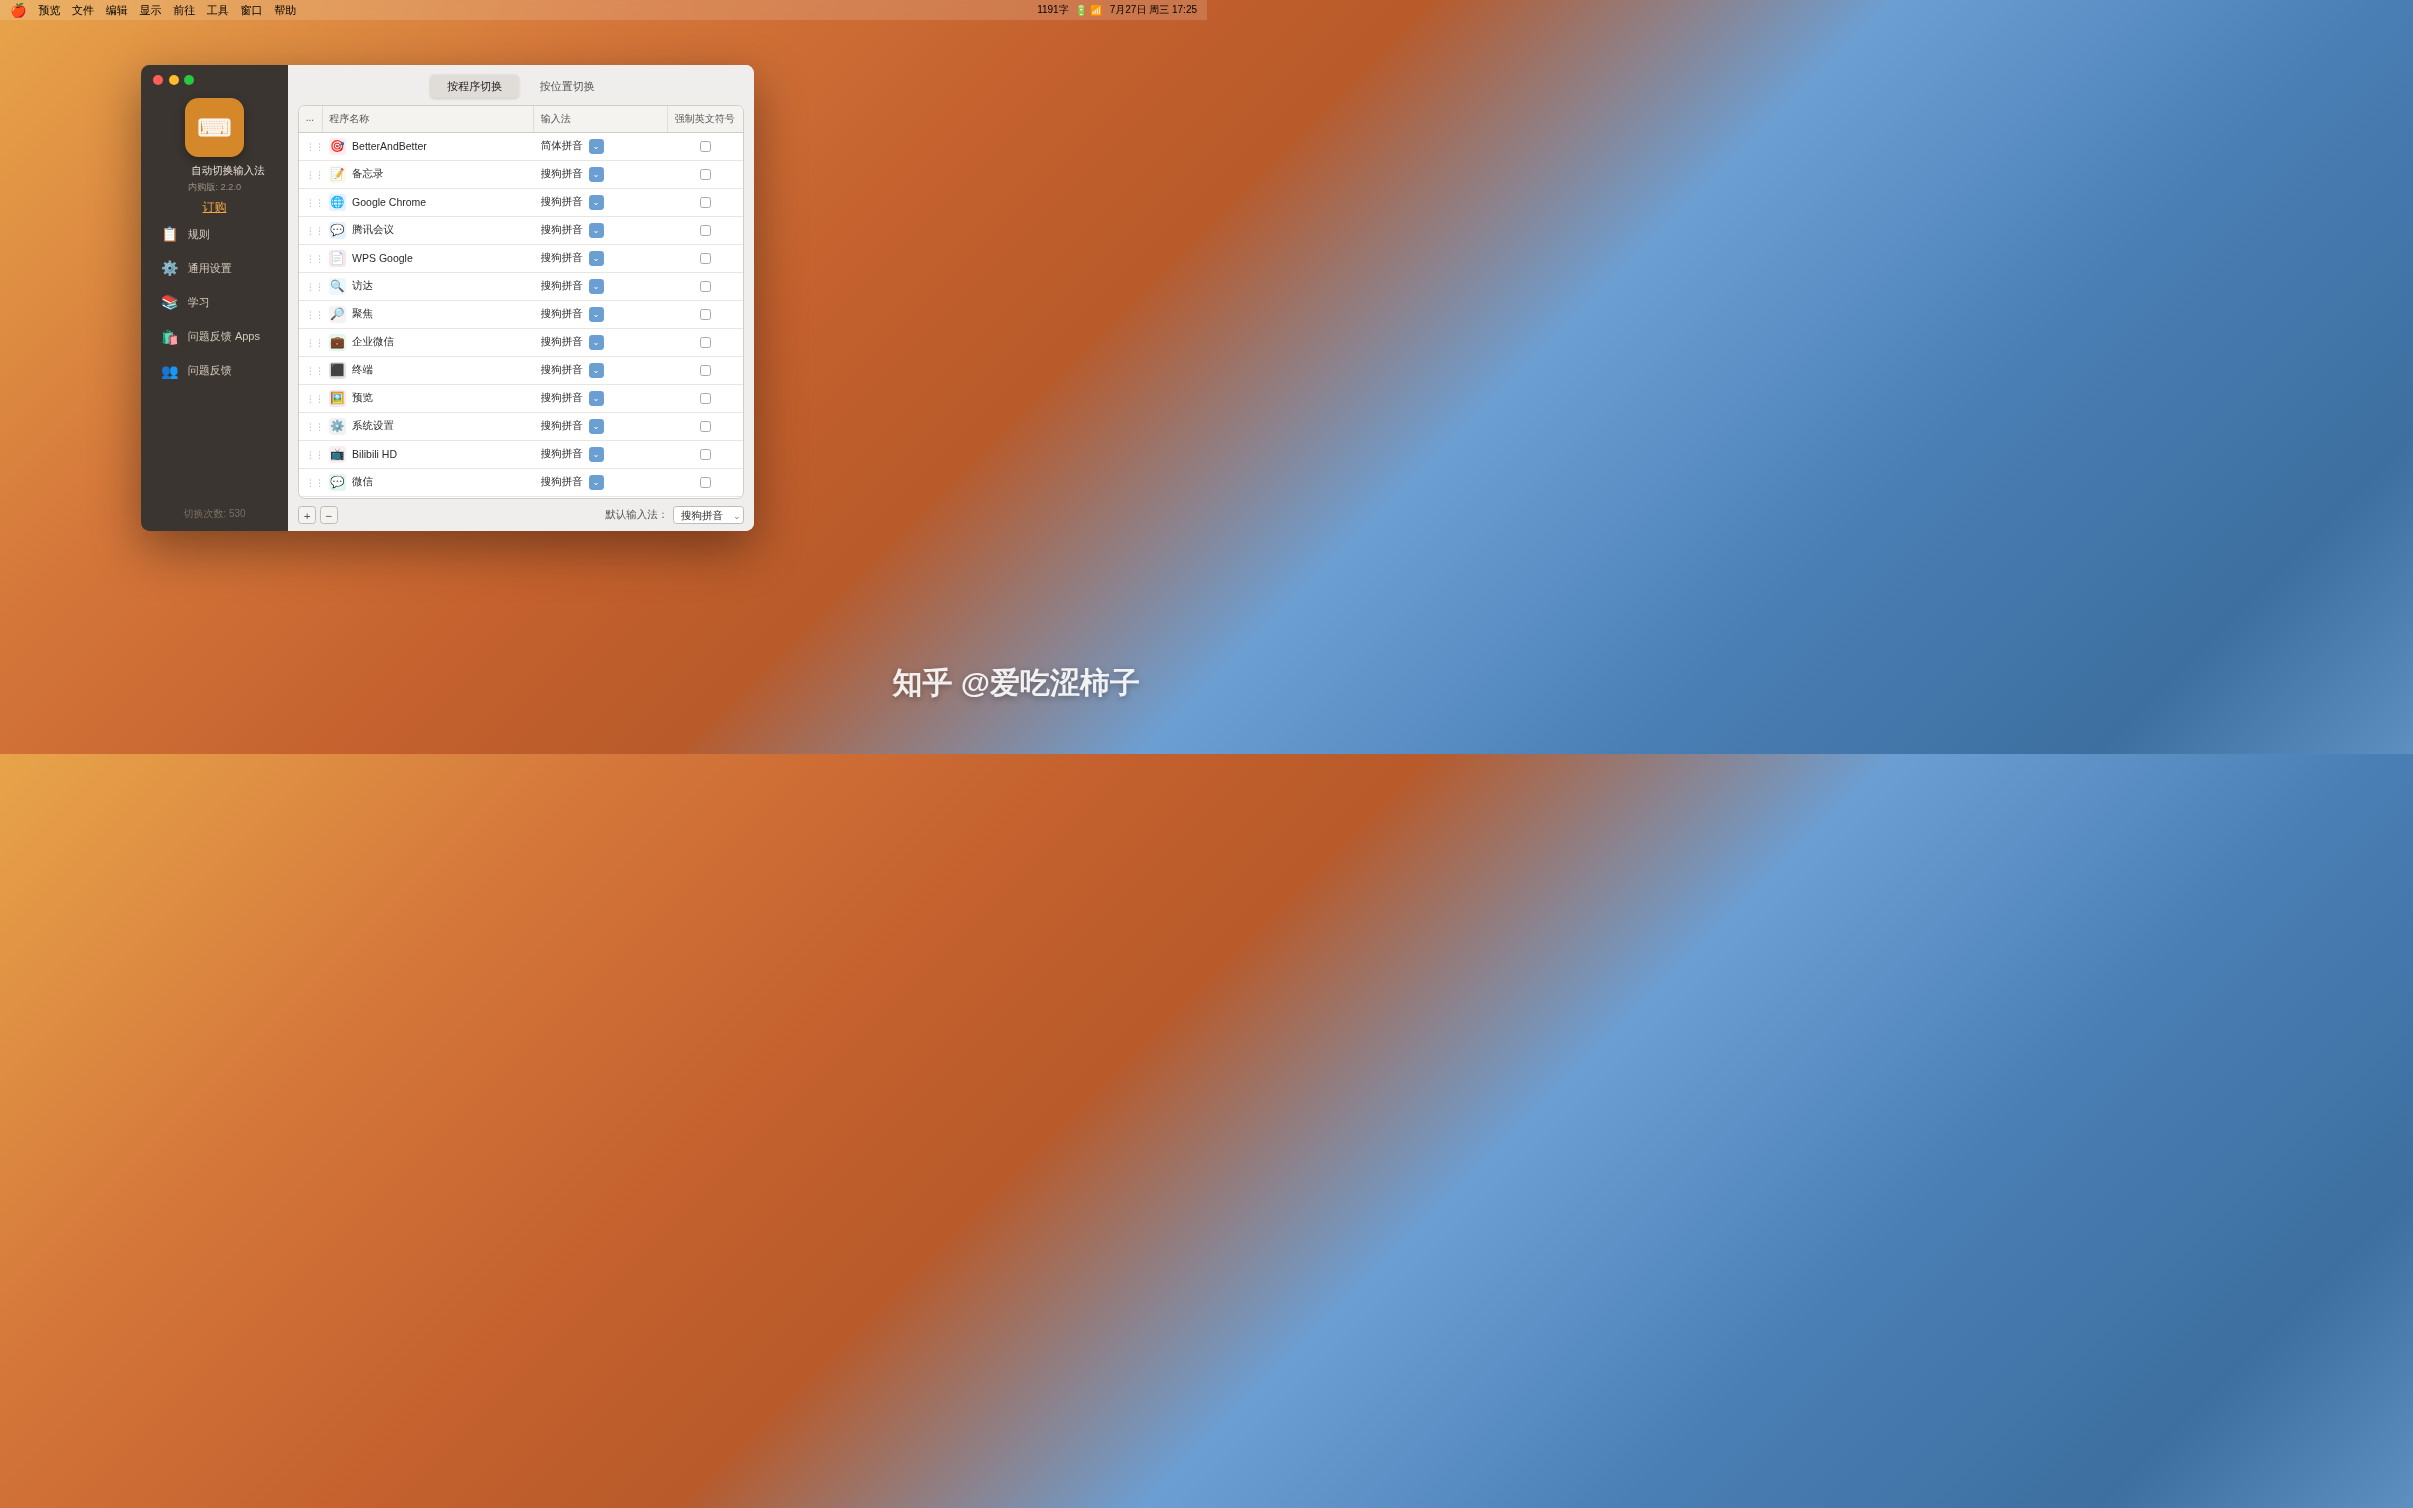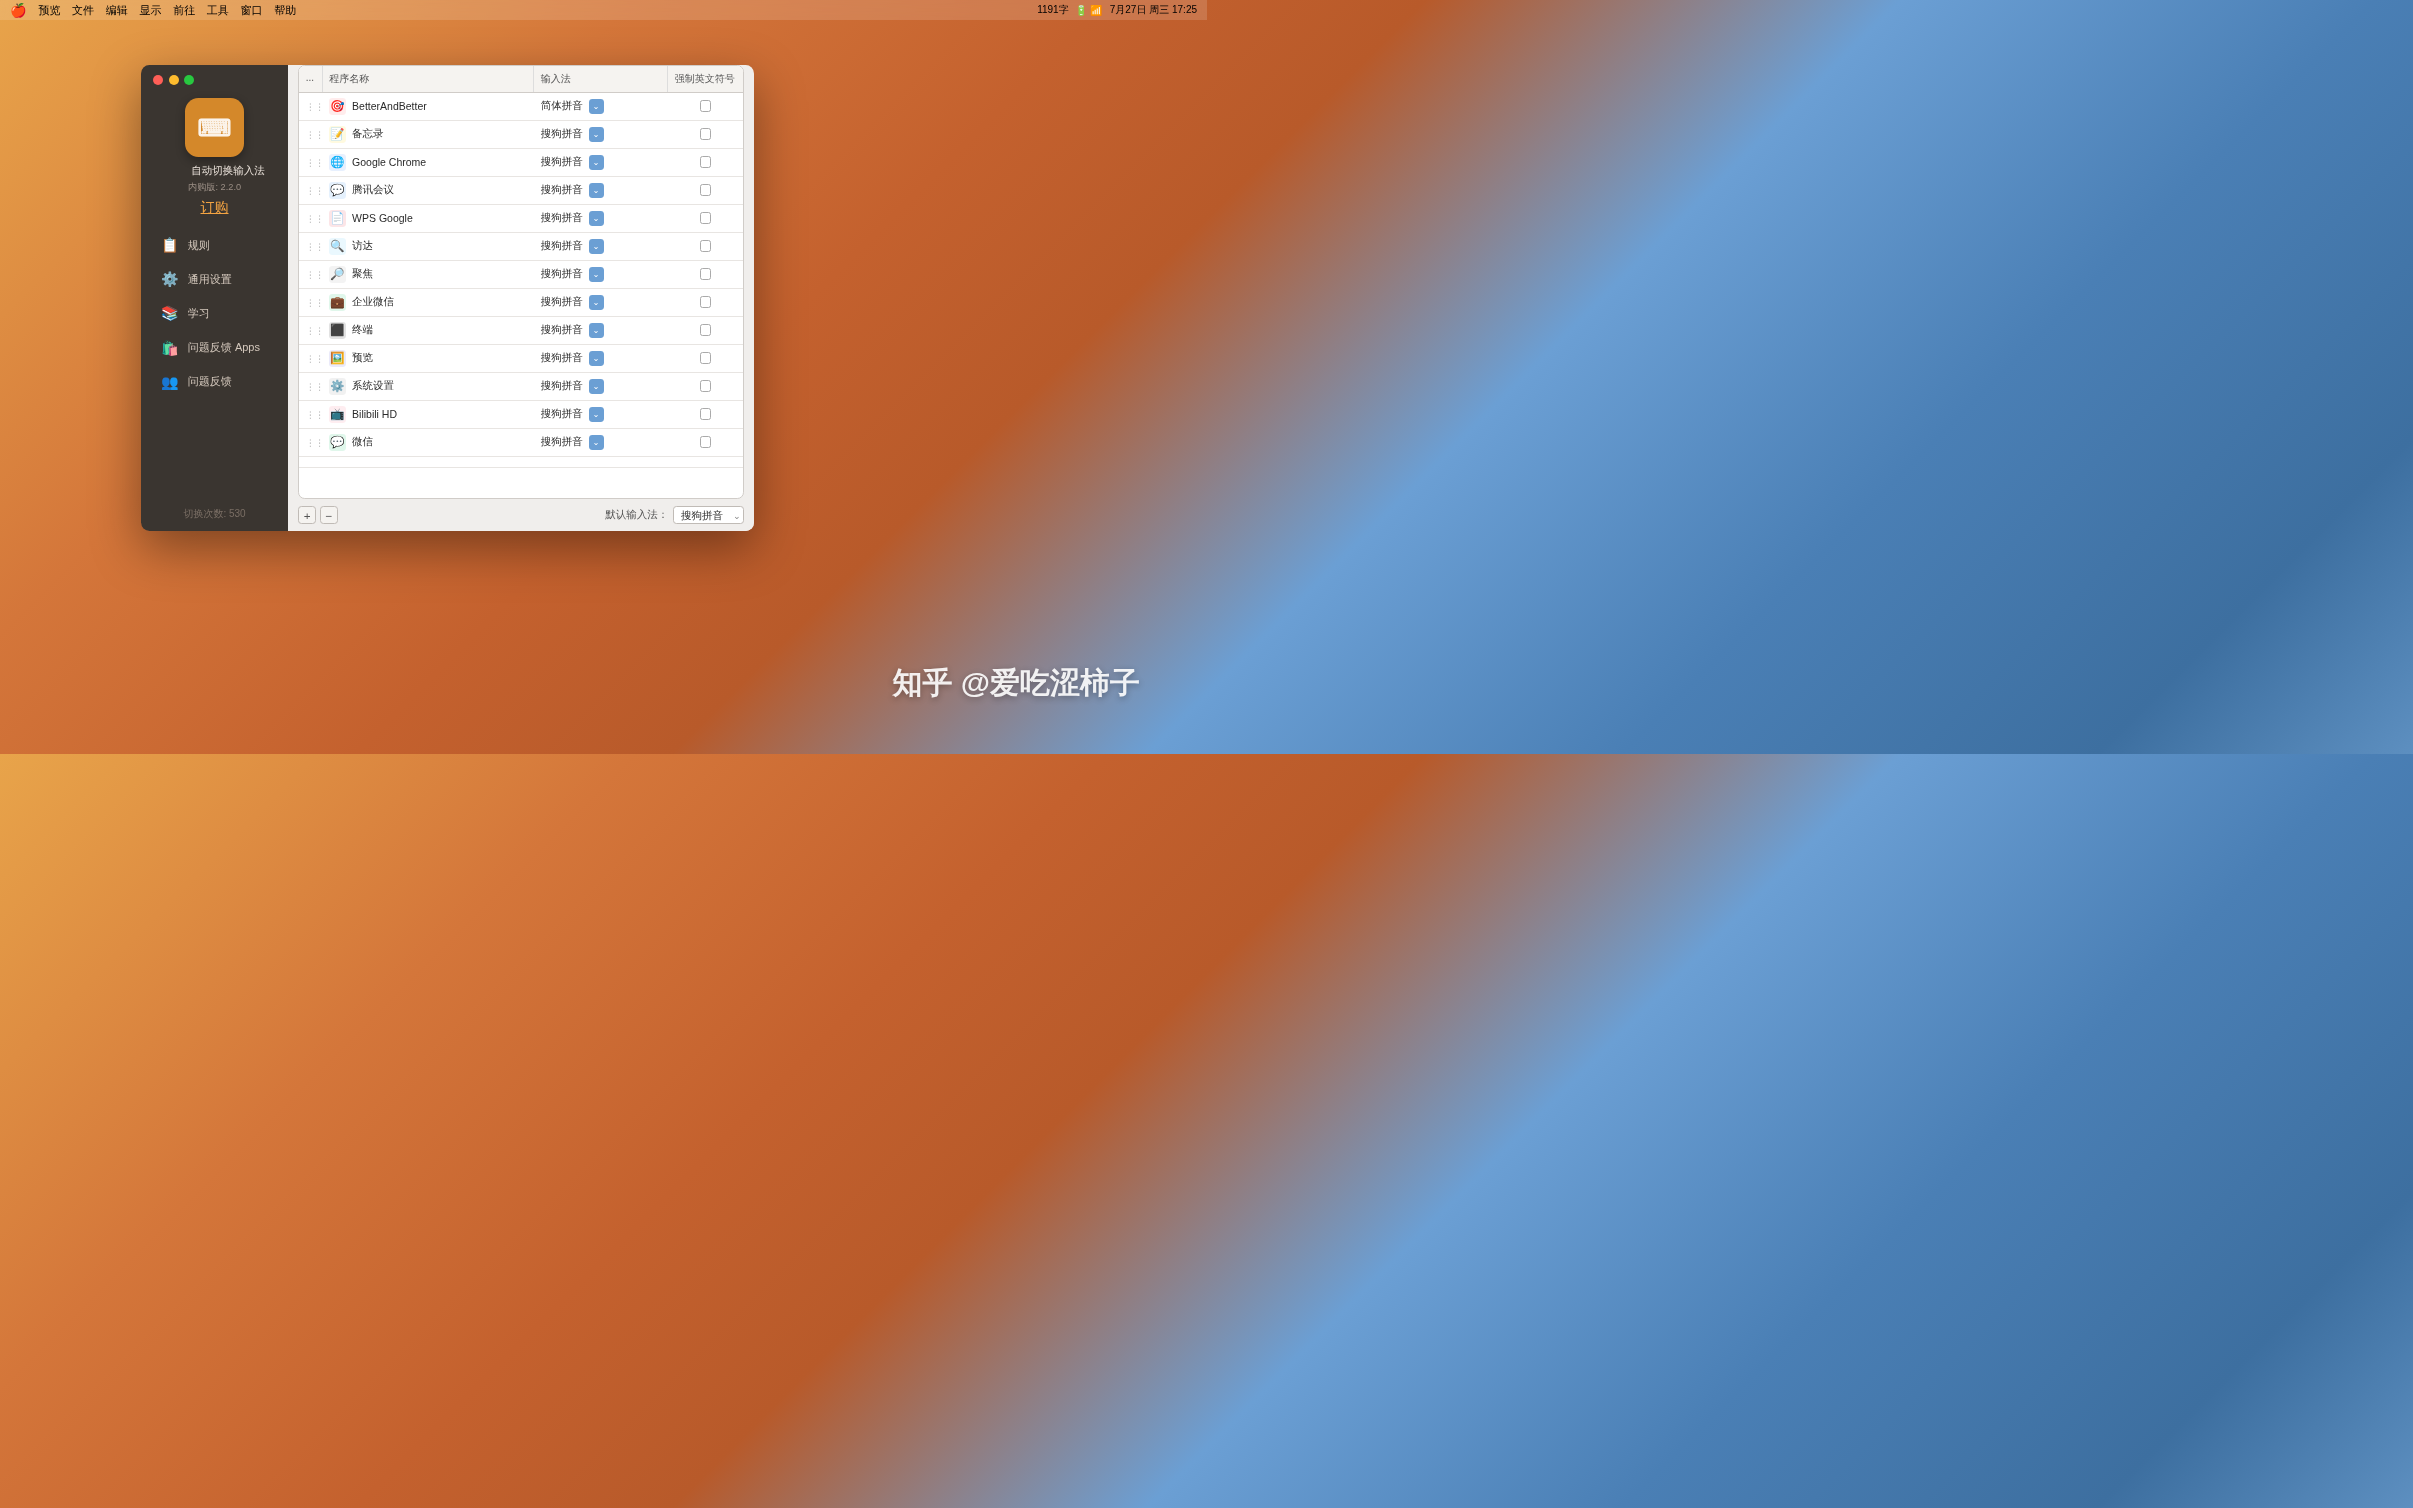--- a/index.html
+++ b/index.html
@@ -121,24 +121,24 @@
       margin-left: 27px;
     }
     .app-version {
       color: #9a8e84;
       font-size: 9.2px;
       text-align: center;
       margin-bottom: 5px;
     }
     .purchase-btn {
       color: #f4a442;
-      font-size: 14px;
+      font-size: 12px;
       cursor: pointer;
       text-align: center;
-      margin-bottom: 11px;
+      margin-bottom: 1px;
       background: none;
       border: none;
       text-decoration: underline;
     }
 
     .sidebar-nav {
       width: 100%;
       flex: 1;
     }
     .sidebar-item {
@@ -416,20 +416,24 @@
     </nav>
 
     <div class="sidebar-footer">
       <span>切换次数:</span>
       <span>530</span>
     </div>
   </div>
 
   <div class="main-content">
 
+    <div class="tab-bar">
+      <button class="tab-btn active">按程序切换</button>
+      <button class="tab-btn inactive">按位置切换</button>
+    </div>
 
     <div class="table-container">
       <div class="table-header">
         <div class="th">...</div>
         <div class="th">程序名称</div>
         <div class="th">输入法</div>
         <div class="th">强制英文符号</div>
       </div>
 
       <div class="table-body">

